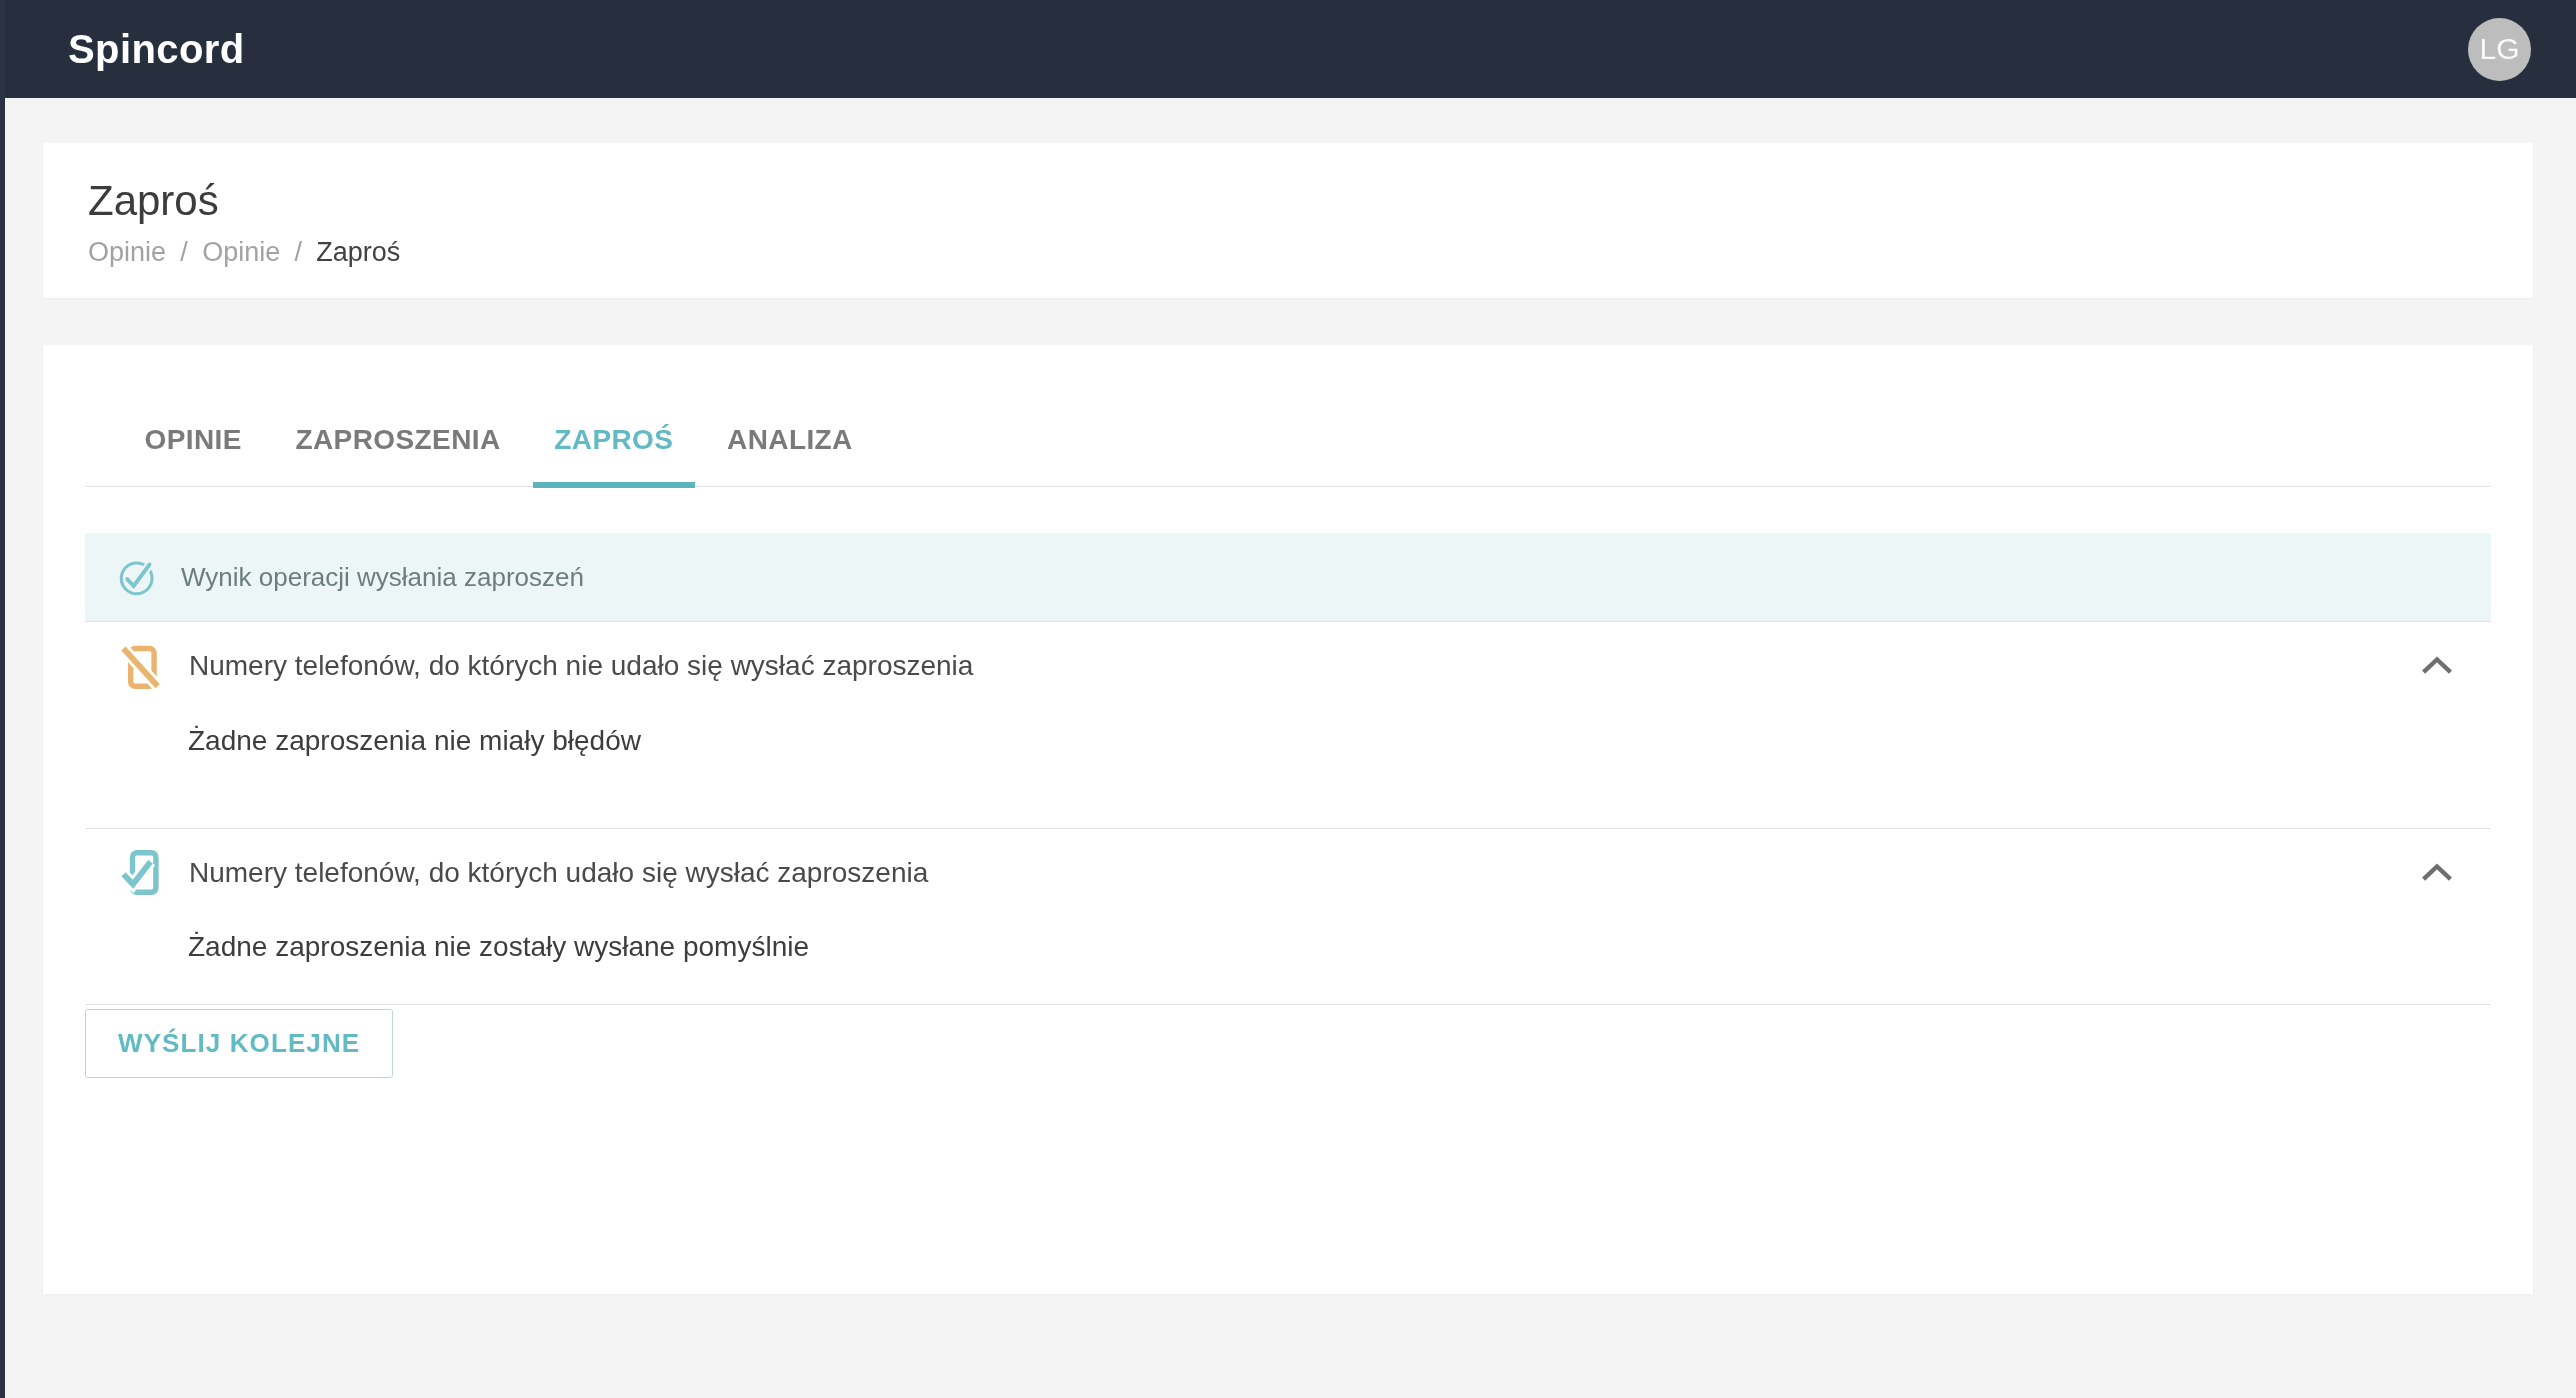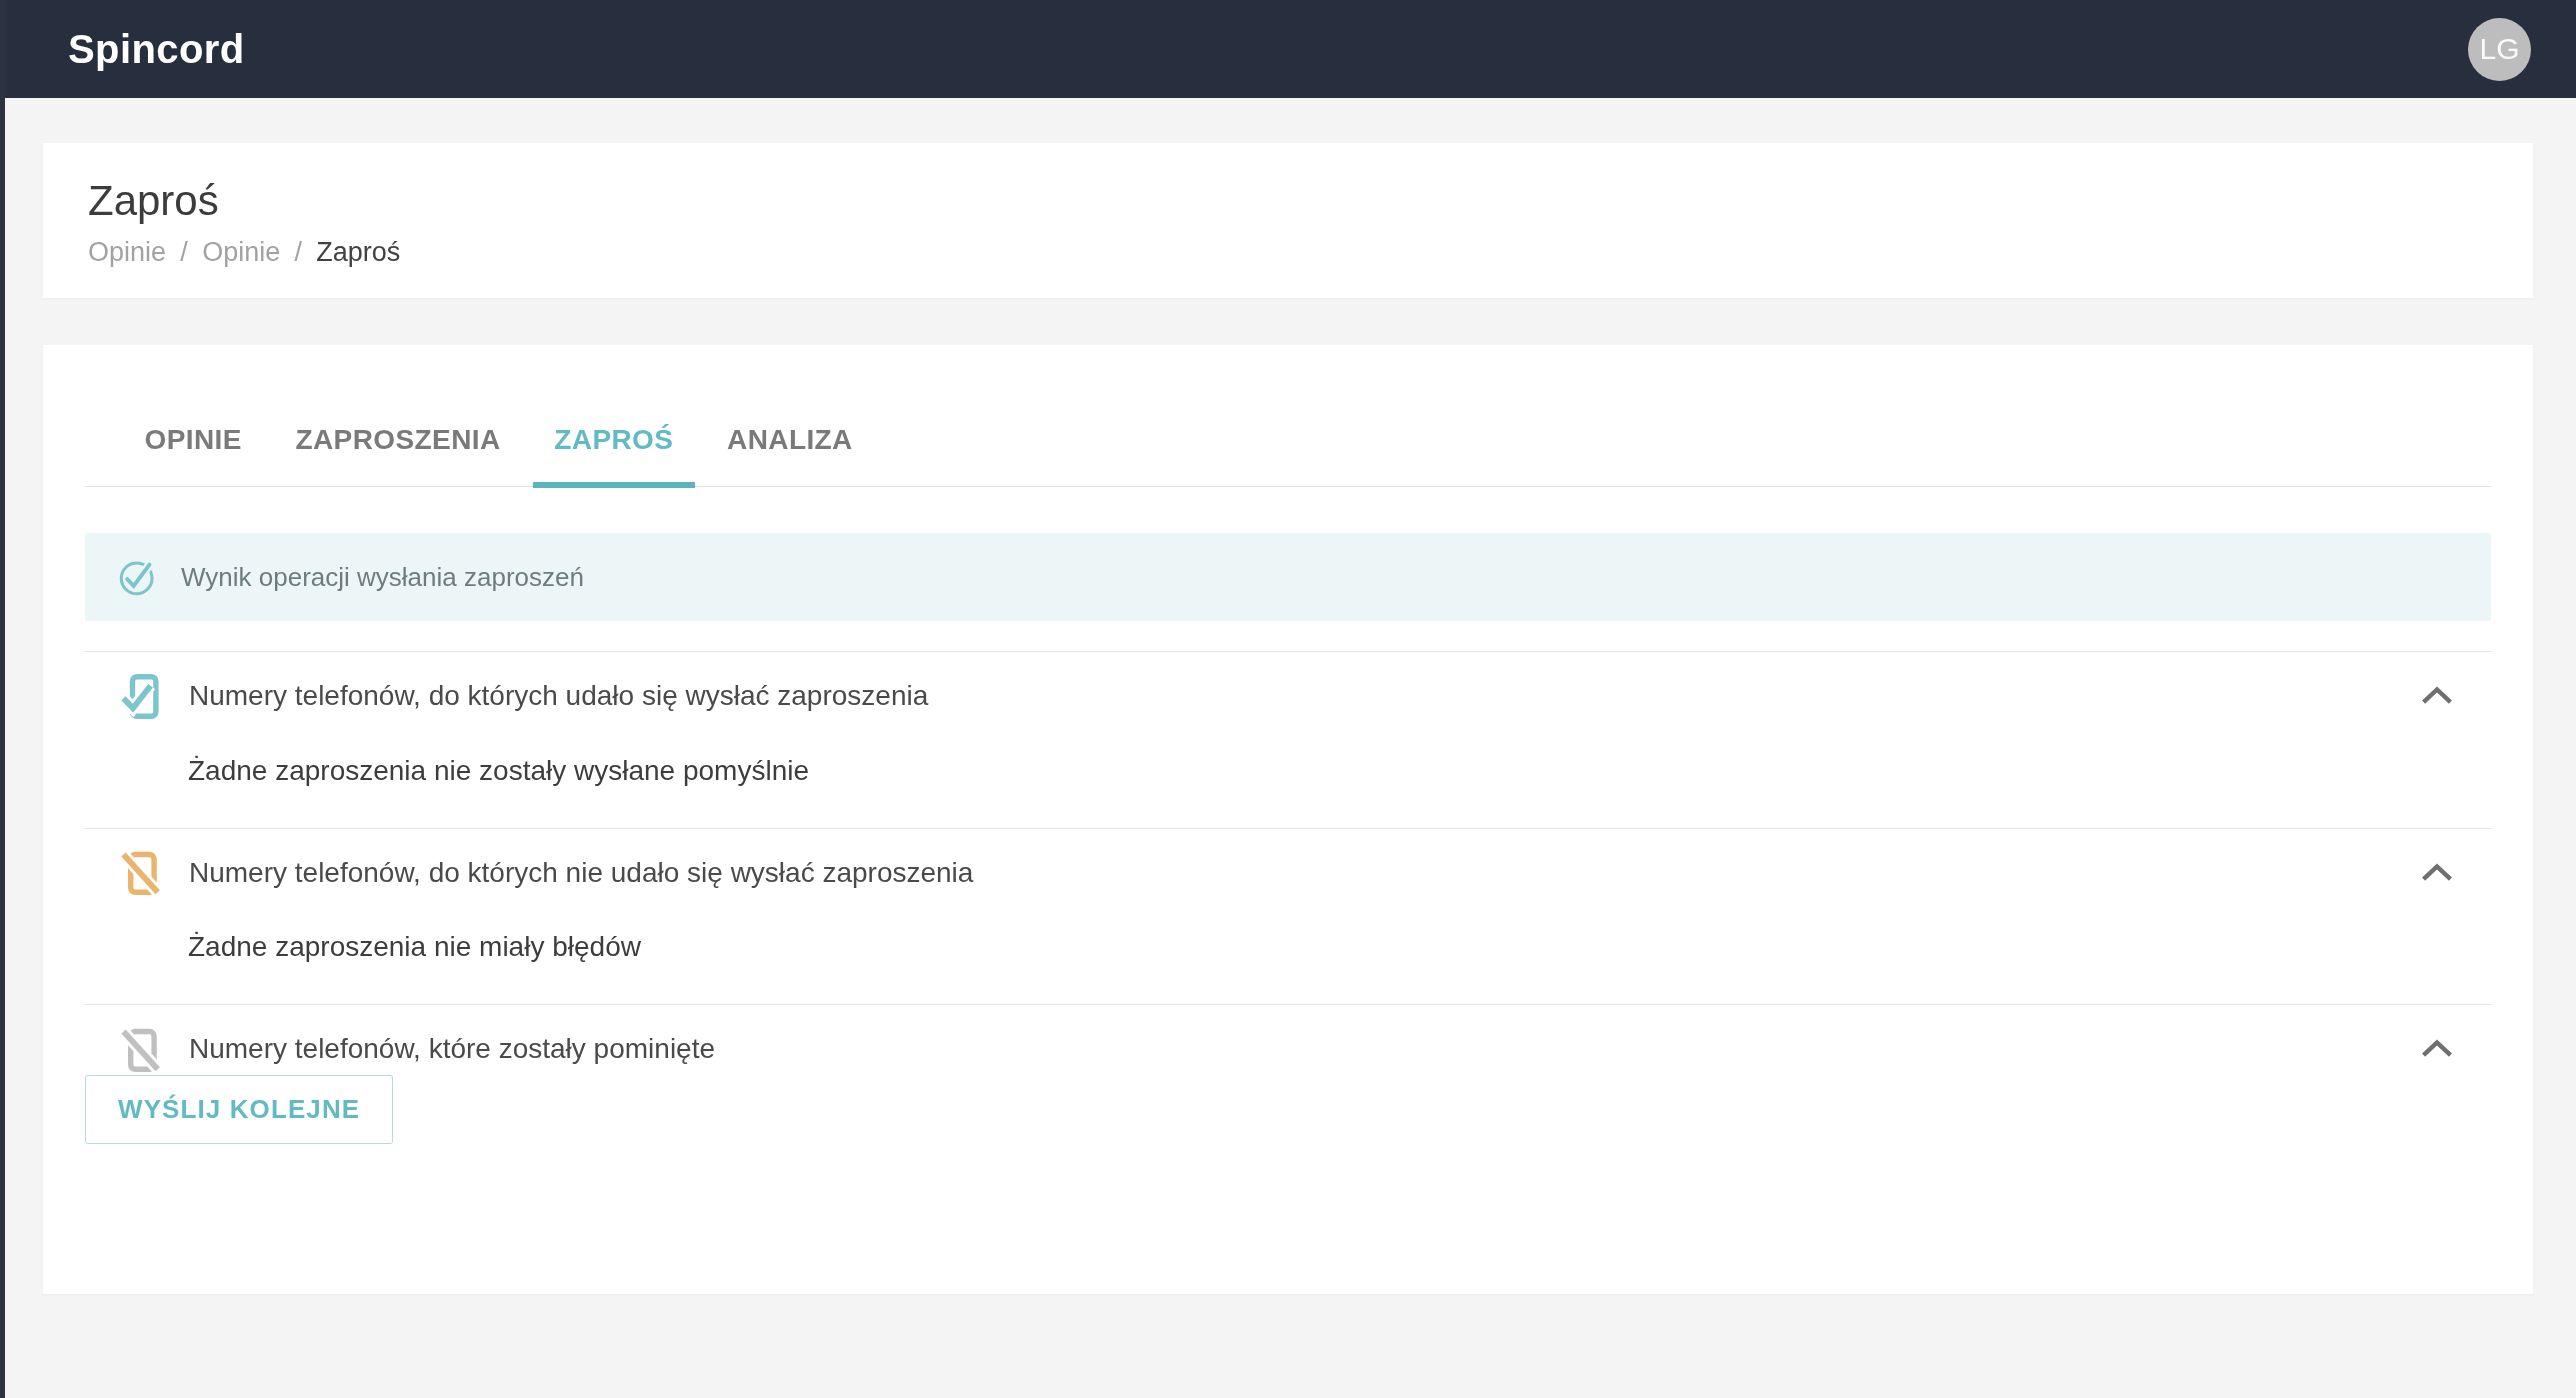--- a/index.html
+++ b/index.html
@@ -113,74 +113,59 @@
     <span class="icon">
       <svg width="41" height="41" viewBox="0 0 48 48">
         <circle cx="23" cy="25" r="18" fill="none" stroke="#7cc5cc" stroke-width="3.6"></circle>
         <polyline points="12,26 19.5,34 38,9" fill="none" stroke="#edf6f6" stroke-width="10" stroke-linecap="round"></polyline>
         <polyline points="12,26 19.5,34 38,9" fill="none" stroke="#7cc5cc" stroke-width="4.6" stroke-linecap="round"></polyline>
       </svg>
     </span>
     <span class="banner-text">Wynik operacji wysłania zaproszeń</span>
   </div>
 
+  <div class="section">
+    <div class="section-header">
+      <span class="icon">
+        <svg width="45" height="45" viewBox="0 0 50 50">
+          <rect x="13" y="5" width="26" height="42" rx="5" fill="none" stroke="#eab46e" stroke-width="6"></rect>
+          <line x1="4" y1="4" x2="44" y2="48" stroke="#ffffff" stroke-width="13"></line>
+          <line x1="5" y1="5" x2="43" y2="47" stroke="#eab46e" stroke-width="6.5"></line>
+        </svg>
+      </span>
+      <span class="section-title">Numery telefonów, do których nie udało się wysłać zaproszenia</span>
+      <span class="chevron">
+        <svg width="36" height="21.5" viewBox="0 0 40 24">
+          <polyline points="5,19 20,5 35,19" fill="none" stroke="#6f6f6f" stroke-width="5"></polyline>
+        </svg>
+      </span>
+    </div>
+    <div class="section-content">Żadne zaproszenia nie miały błędów</div>
+  </div>
+
   <div class="section" style="margin-top:30px;">
     <div class="section-header">
       <span class="icon">
         <svg width="45" height="45" viewBox="0 0 50 50">
           <rect x="15" y="3" width="26" height="44" rx="5" fill="none" stroke="#7cc5cc" stroke-width="6"></rect>
           <polyline points="5,27 15.5,38 35,13" fill="none" stroke="#ffffff" stroke-width="13"></polyline>
           <polyline points="5,27 15.5,38 35,13" fill="none" stroke="#7cc5cc" stroke-width="6.5"></polyline>
         </svg>
       </span>
       <span class="section-title">Numery telefonów, do których udało się wysłać zaproszenia</span>
       <span class="chevron">
         <svg width="36" height="21.5" viewBox="0 0 40 24">
           <polyline points="5,19 20,5 35,19" fill="none" stroke="#6f6f6f" stroke-width="5"></polyline>
         </svg>
       </span>
     </div>
     <div class="section-content">Żadne zaproszenia nie zostały wysłane pomyślnie</div>
   </div>
 
   <div class="section">
-    <div class="section-header">
-      <span class="icon">
-        <svg width="45" height="45" viewBox="0 0 50 50">
-          <rect x="13" y="5" width="26" height="42" rx="5" fill="none" stroke="#eab46e" stroke-width="6"></rect>
-          <line x1="4" y1="4" x2="44" y2="48" stroke="#ffffff" stroke-width="13"></line>
-          <line x1="5" y1="5" x2="43" y2="47" stroke="#eab46e" stroke-width="6.5"></line>
-        </svg>
-      </span>
-      <span class="section-title">Numery telefonów, do których nie udało się wysłać zaproszenia</span>
-      <span class="chevron">
-        <svg width="36" height="21.5" viewBox="0 0 40 24">
-          <polyline points="5,19 20,5 35,19" fill="none" stroke="#6f6f6f" stroke-width="5"></polyline>
-        </svg>
-      </span>
-    </div>
-    <div class="section-content">Żadne zaproszenia nie miały błędów</div>
-  </div>
-
-  <div class="section">
-    <div class="section-header">
-      <span class="icon">
-        <svg width="45" height="45" viewBox="0 0 50 50">
-          <rect x="13" y="5" width="26" height="42" rx="5" fill="none" stroke="#c0c0c0" stroke-width="6"></rect>
-          <line x1="4" y1="4" x2="44" y2="48" stroke="#ffffff" stroke-width="13"></line>
-          <line x1="5" y1="5" x2="43" y2="47" stroke="#c0c0c0" stroke-width="6.5"></line>
-        </svg>
-      </span>
-      <span class="section-title">Numery telefonów, które zostały pominięte</span>
-      <span class="chevron">
-        <svg width="36" height="21.5" viewBox="0 0 40 24">
-          <polyline points="5,19 20,5 35,19" fill="none" stroke="#6f6f6f" stroke-width="5"></polyline>
-        </svg>
-      </span>
-    </div>
   </div>
 
   <div class="actions">
     <button class="send-more-btn">WYŚLIJ KOLEJNE</button>
   </div>
 
 </section>
 
 
 </body></html>

